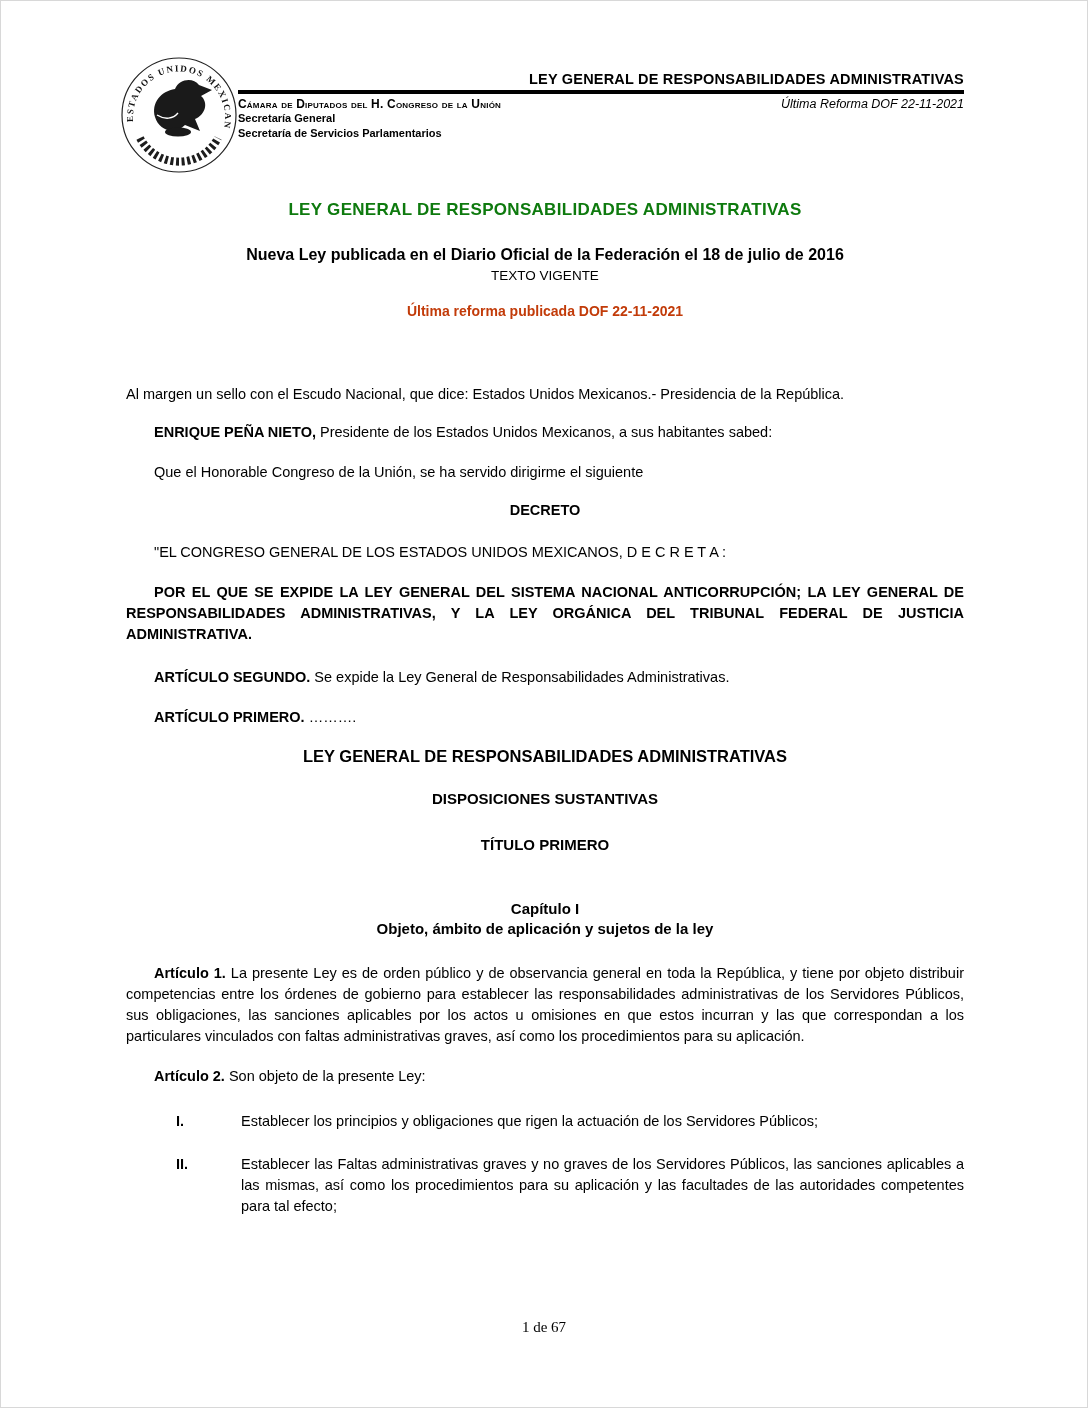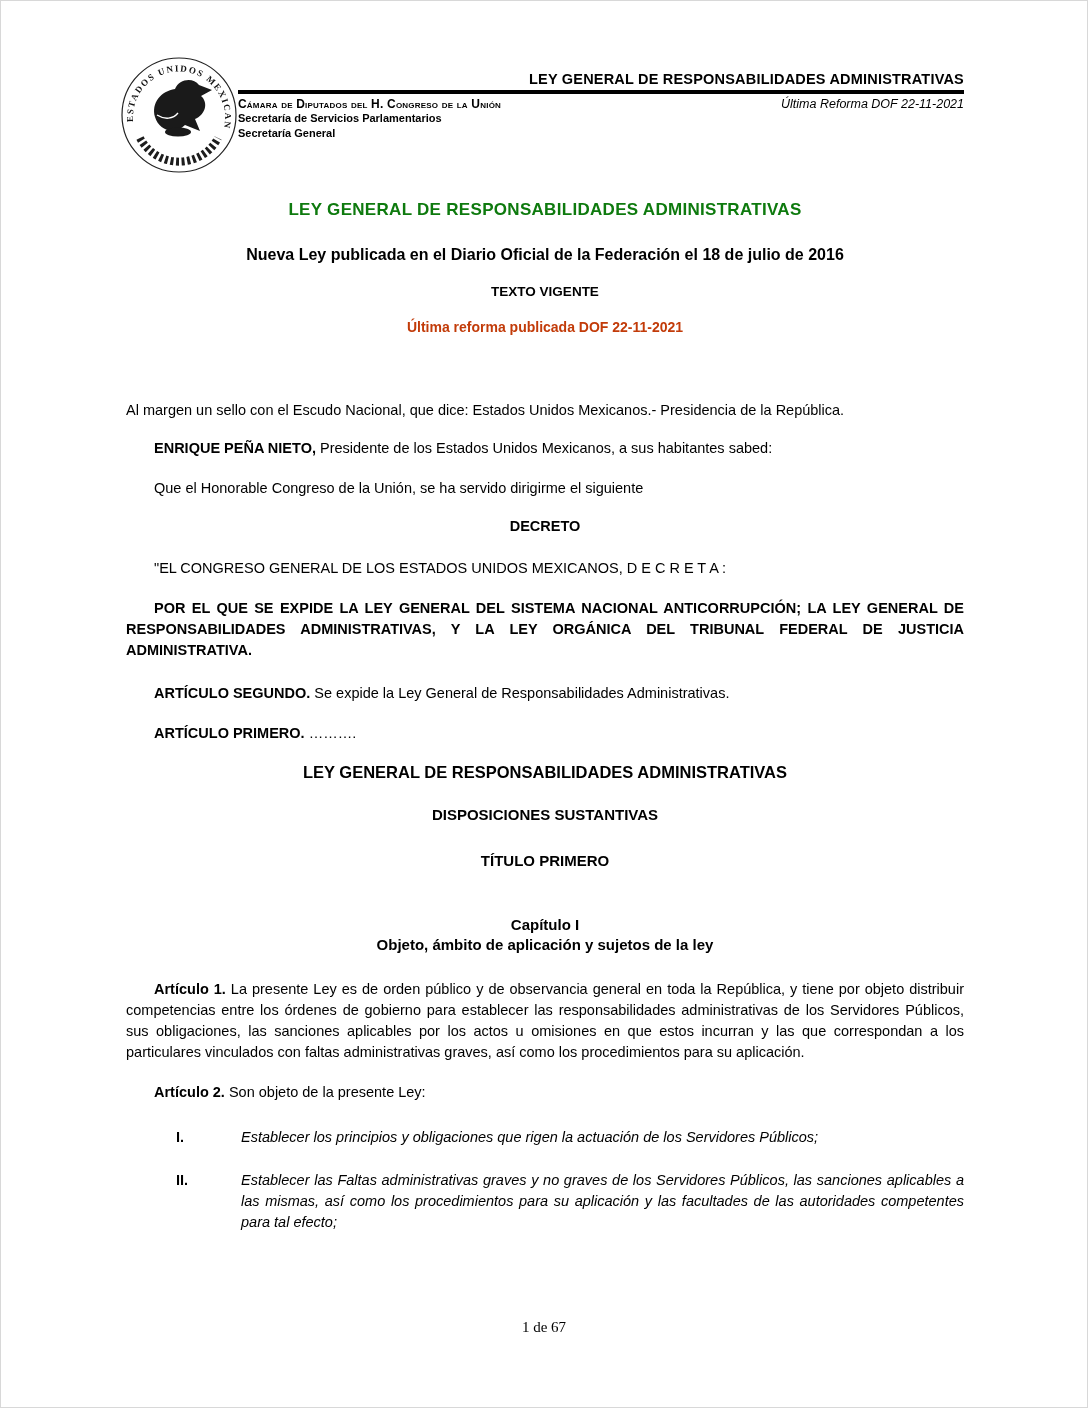--- a/index.html
+++ b/index.html
@@ -26,35 +26,35 @@
   .org-line1 { font-weight:bold; font-size:12px; font-variant:small-caps; letter-spacing:.2px; }
   .reform-note { font-style:italic; font-size:12.5px; }
   .org-sub { font-weight:bold; font-size:11px; line-height:15px; }
 
   
   .content { margin:0 123px 0 125px; font-size:14.5px; line-height:21px; }
   .center { text-align:center; }
   .bold { font-weight:bold; }
   .main-title { margin-top:26px; text-align:center; font-weight:bold; font-size:17px; letter-spacing:.3px; color:#0e7a0e; }
   .pub-line { margin-top:24px; text-align:center; font-weight:bold; font-size:16px; }
-  .status-line { margin-top:16px; text-align:center; font-weight:bold; font-size:13.5px; }
+  .status-line { text-align:center; font-weight:normal; font-size:13.5px; }
   .red-line { margin-top:15px; text-align:center; font-weight:bold; font-size:14px; color:#c23b09; }
 
   p { margin:0; text-align:justify; }
   .indent { text-indent:28px; }
   .mt-lg { margin-top:62px; }
   .g17 { margin-top:17px; } .g19 { margin-top:19px; } .g21 { margin-top:21px; }
   .g22 { margin-top:22px; } .g24 { margin-top:24px; } .g25 { margin-top:19px; } .g27 { margin-top:44px; } .g28 { margin-top:26px; }
 
   .law-title { margin-top:18px; text-align:center; font-weight:bold; font-size:16.5px; }
   .h-block { text-align:center; font-weight:bold; font-size:15px; line-height:20px; }
 
   .list-item { display:flex; margin-left:50px; }
   .numeral { font-weight:bold; width:65px; flex:none; }
-  .item-text { flex:1; text-align:justify;font-style:italic; }
+  .item-text { flex:1; text-align:justify; }
 
   
   .footer {
     position:absolute; left:0; right:0; top:1318px;
     text-align:center; font-family:"Liberation Serif", serif; font-size:15px;
   }
 </style>
 </head>
 <body>
 
@@ -75,22 +75,22 @@
       <path d="M38,60 C46,65 54,64 59,58" stroke="#ffffff" stroke-width="1.4" fill="none"></path>
       <ellipse cx="59" cy="77" rx="13" ry="4.5" fill="#1a1a1a"></ellipse>
     </svg>
 
     <div class="header-right">
       <div class="header-title">LEY GENERAL DE RESPONSABILIDADES ADMINISTRATIVAS</div>
       <div class="header-meta-row">
         <span class="org-line1">Cámara de Diputados del H. Congreso de la Unión</span>
         <span class="reform-note">Última Reforma DOF 22-11-2021</span>
       </div>
+      <div class="org-sub">Secretaría General</div>
       <div class="org-sub">Secretaría de Servicios Parlamentarios</div>
-      <div class="org-sub">Secretaría General</div>
     </div>
   </div>
 
   <div class="content">
 
     <div class="main-title">LEY GENERAL DE RESPONSABILIDADES ADMINISTRATIVAS</div>
     <div class="pub-line">Nueva Ley publicada en el Diario Oficial de la Federación el 18 de julio de 2016</div>
     <div class="status-line">TEXTO VIGENTE</div>
     <div class="red-line">Última reforma publicada DOF 22-11-2021</div>
 

